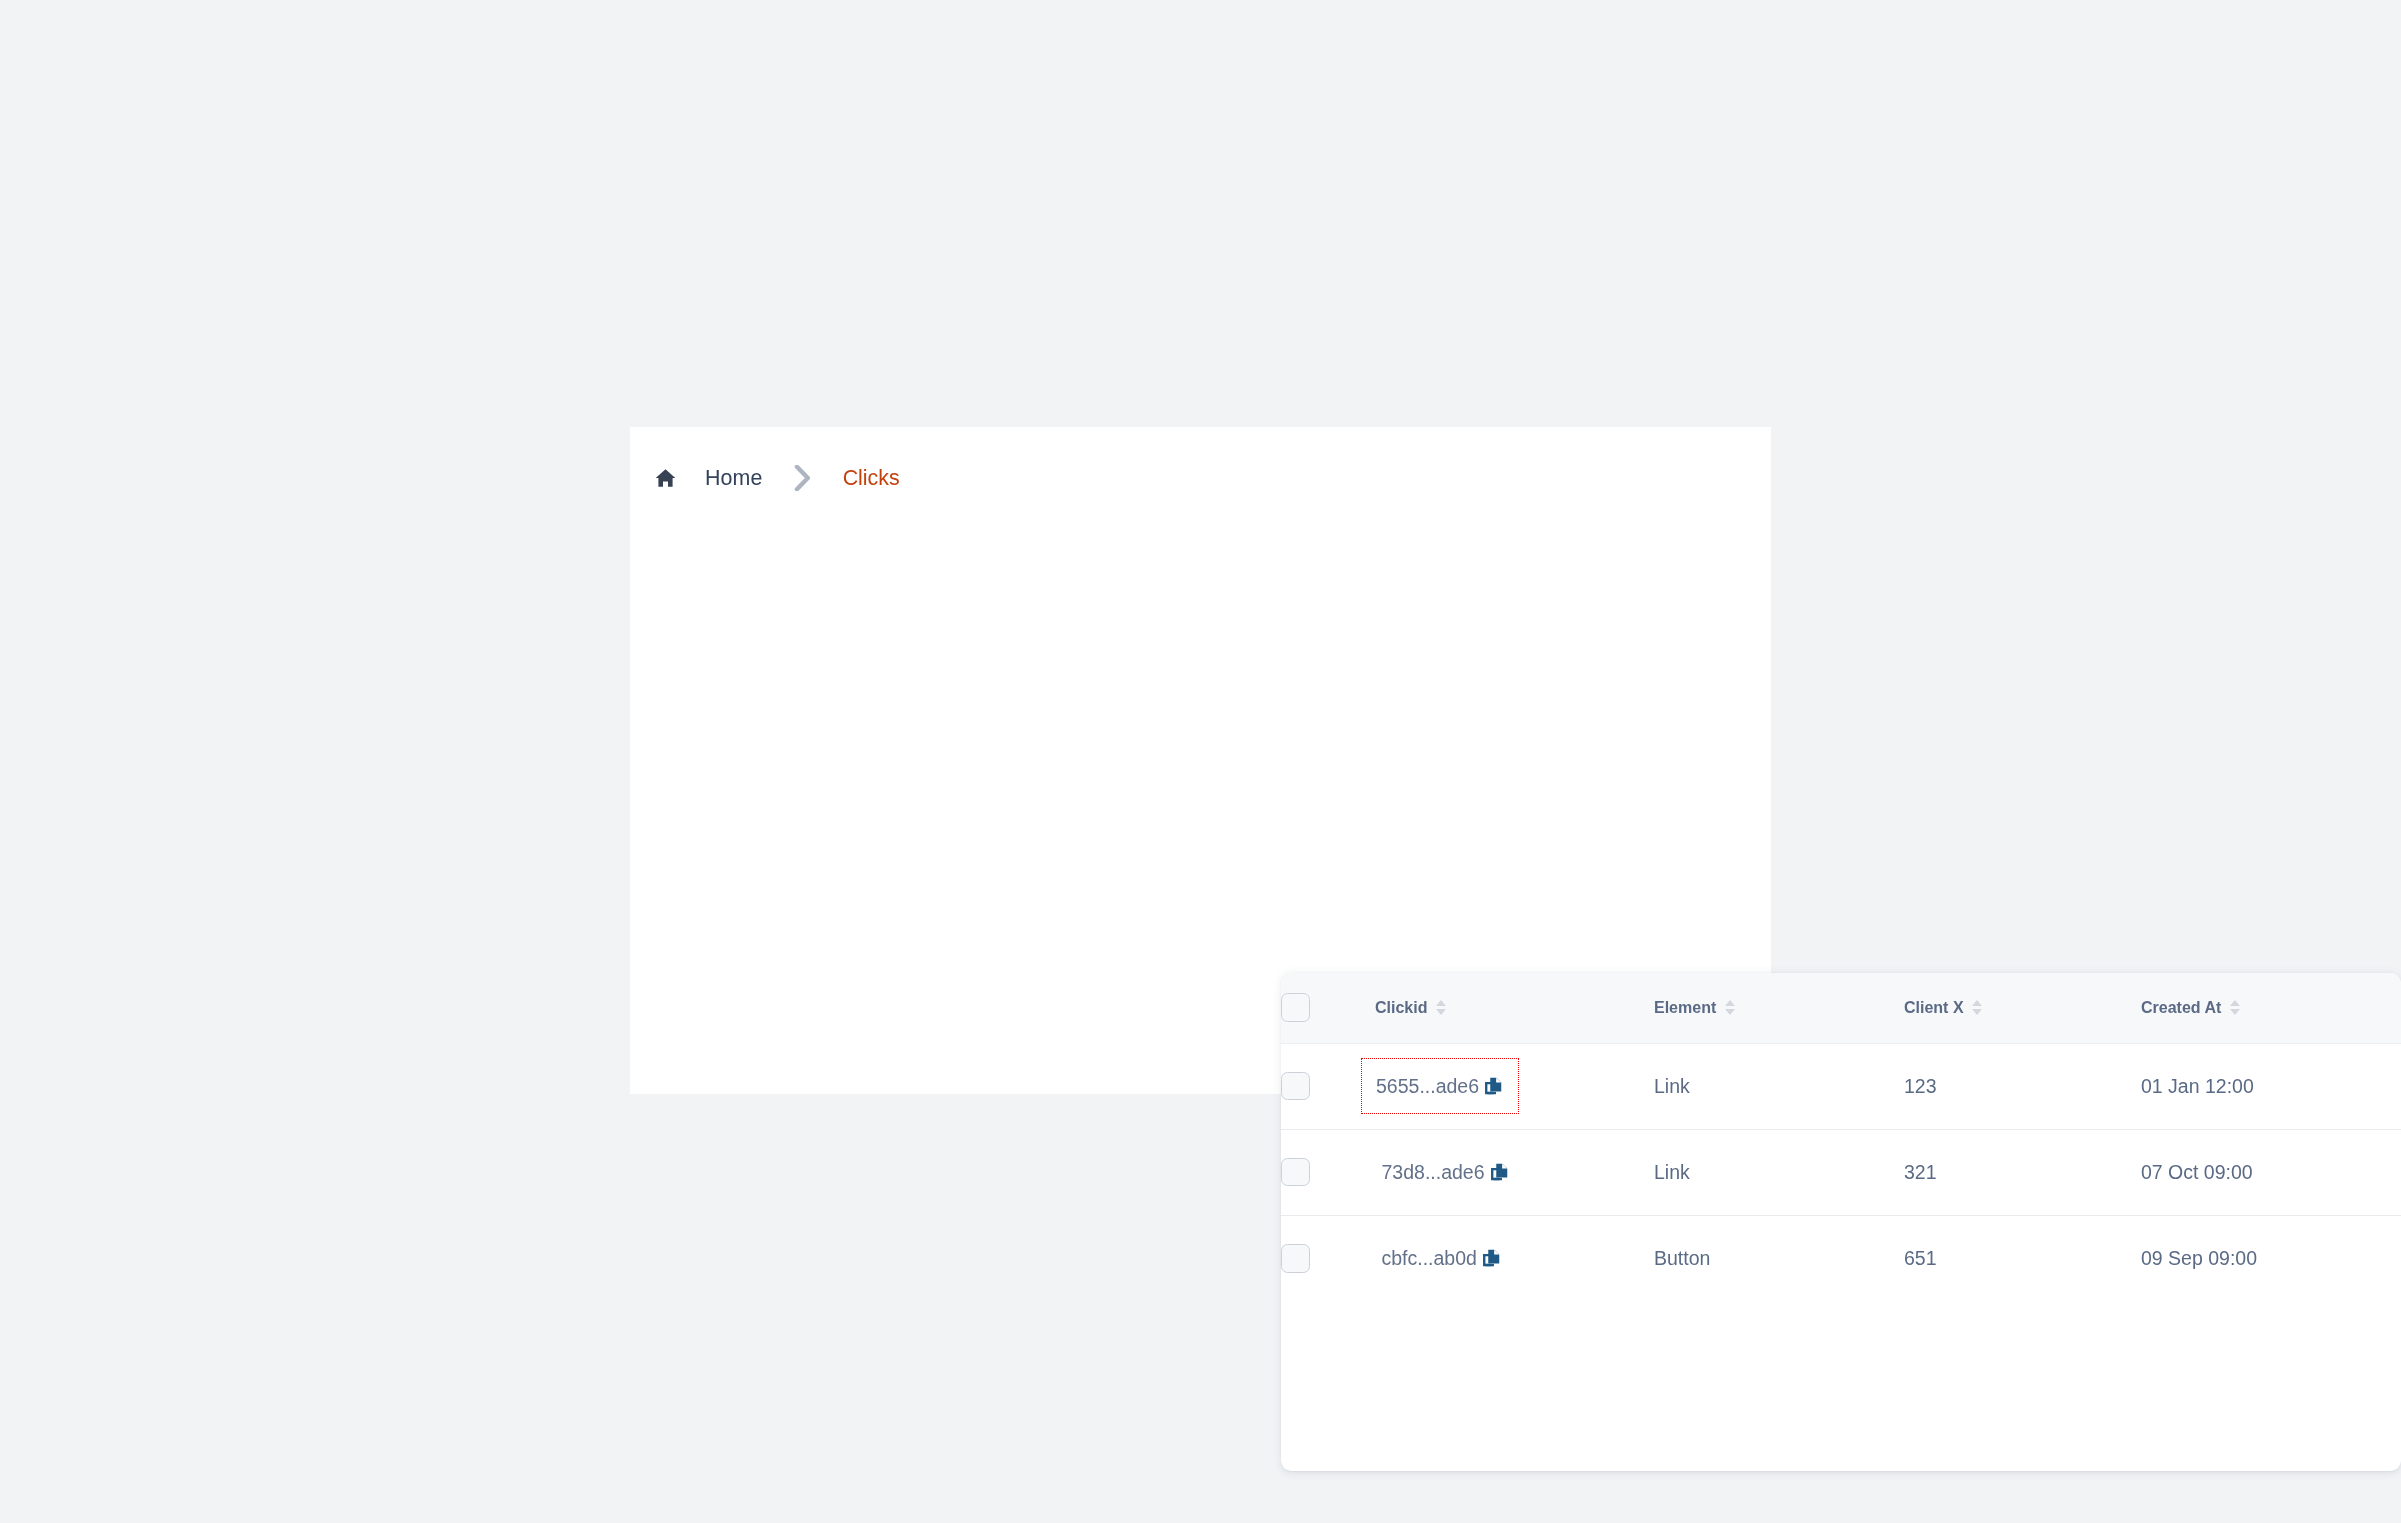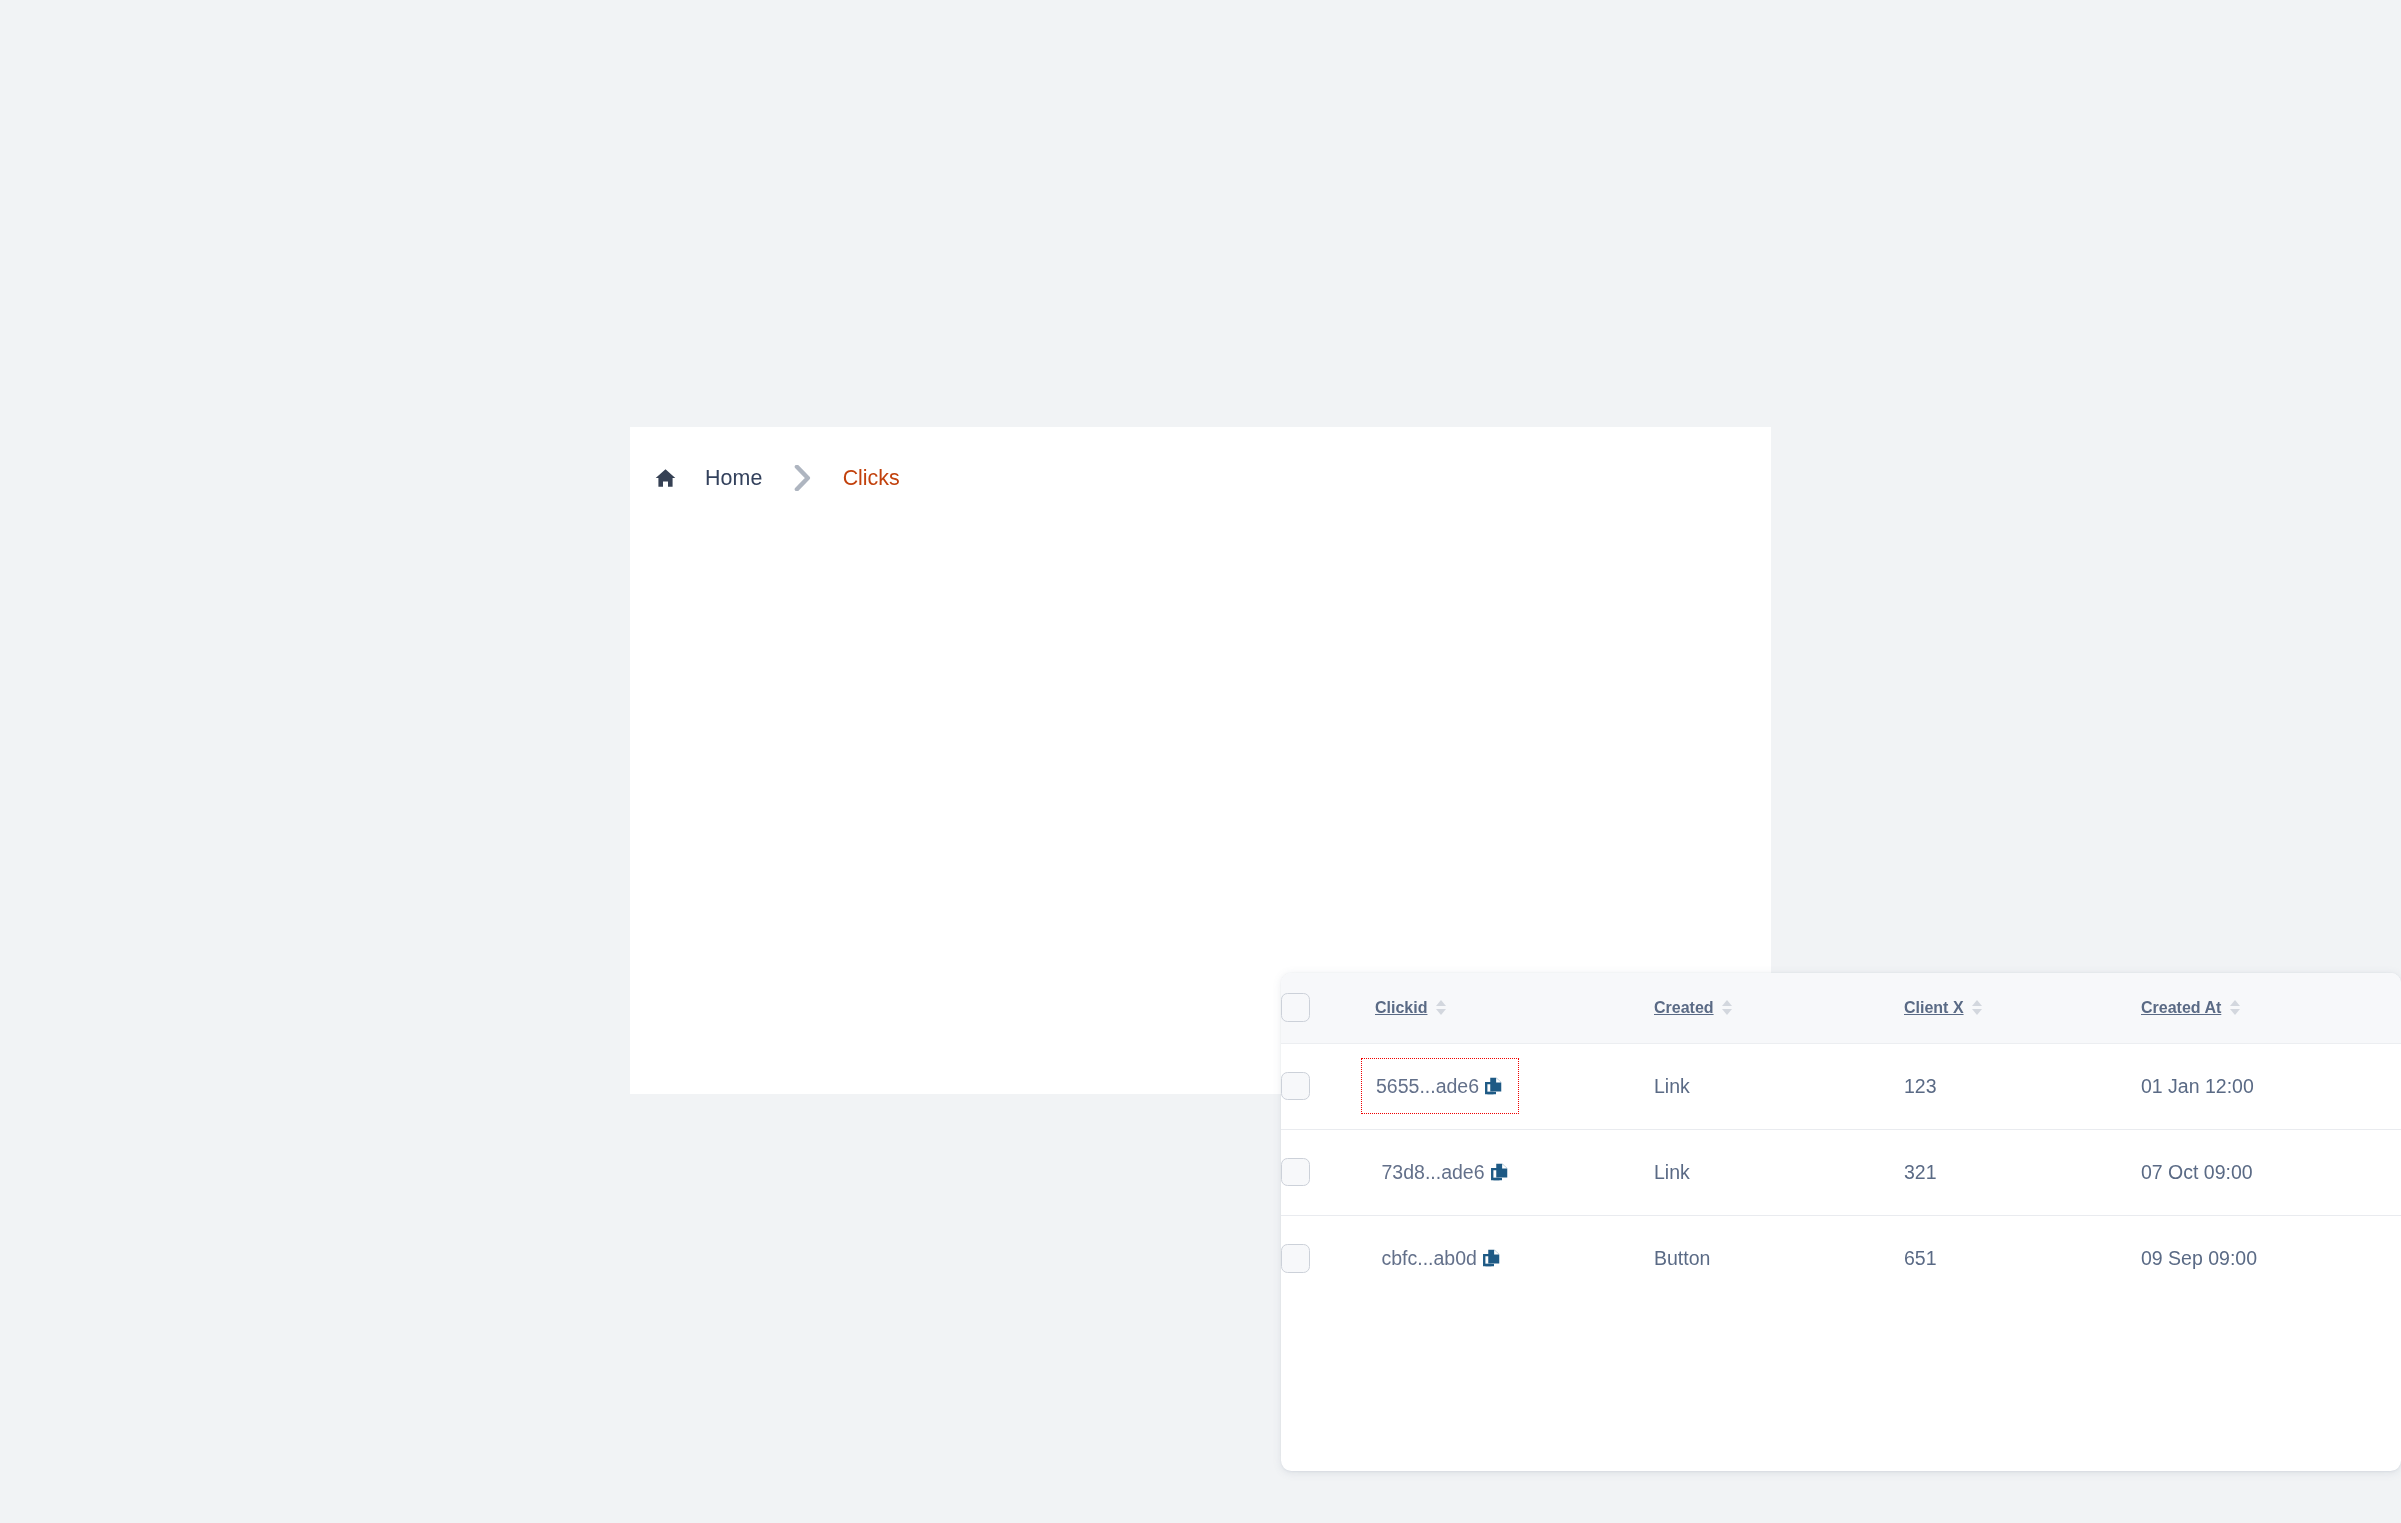--- a/index.html
+++ b/index.html
@@ -114,21 +114,20 @@
   col.c-element { width: 250px; }
   col.c-clientx { width: 237px; }
   col.c-created { width: 260px; }
 
   .cell-pad-check { padding-left: 30px; }
 
   .th-inner {
     display: inline-flex;
     align-items: center;
     gap: 8.4px;
-    text-decoration: underline;
   }
 
   
   .sort-icon {
     display: inline-flex;
     flex-direction: column;
     align-items: center;
     justify-content: center;
     gap: 2.6px;
   }
@@ -215,21 +214,21 @@
             <span class="th-inner">
               <span>Clickid</span>
               <span class="sort-icon">
                 <span class="tri-up"></span>
                   <span class="tri-down"></span>
               </span>
             </span>
           </th>
           <th>
             <span class="th-inner">
-              <span>Created</span>
+              <span>Element</span>
               <span class="sort-icon">
                 <span class="tri-up"></span>
                   <span class="tri-down"></span>
               </span>
             </span>
           </th>
           <th>
             <span class="th-inner">
               <span>Client X</span>
               <span class="sort-icon">

